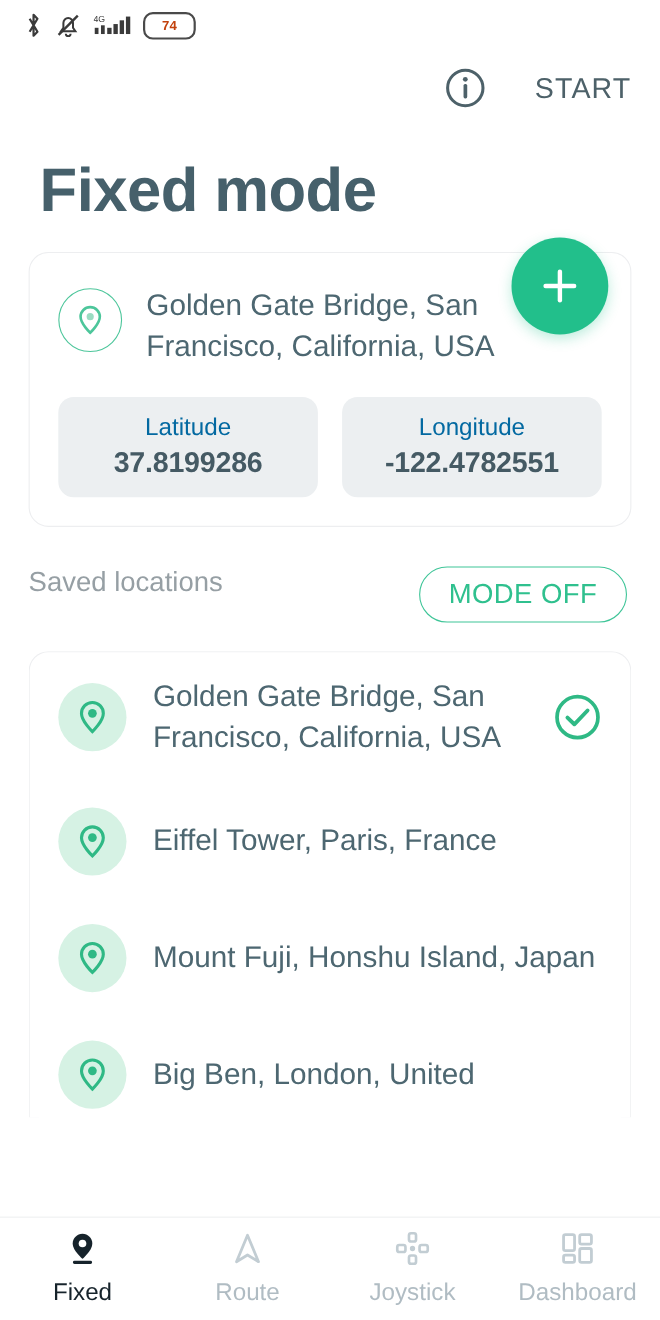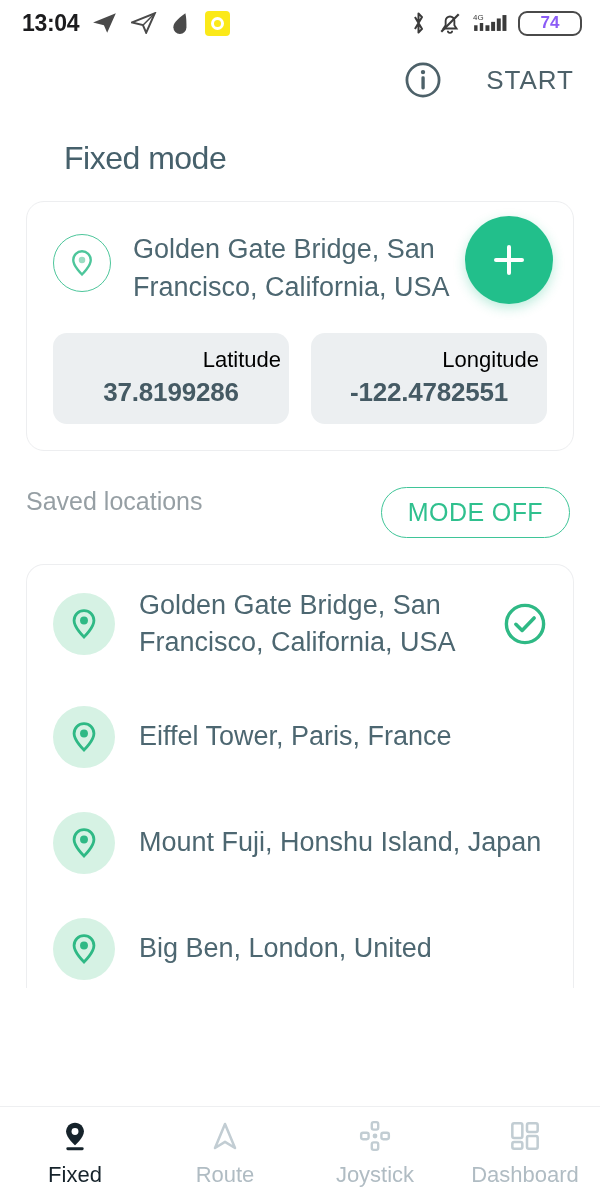--- a/index.html
+++ b/index.html
@@ -15,22 +15,22 @@
   .statusbar {
     height: 46px; display: flex; align-items: center;
     padding: 0 18px 0 22px; justify-content: space-between;
   }
   .sb-left { display: flex; align-items: center; gap: 13px; }
   .sb-time { font-size: 23px; font-weight: bold; color: #1c1c1e; letter-spacing: -0.3px; }
   .sb-right { display: flex; align-items: center; gap: 11px; }
   .sb-ico { display: flex; align-items: center; }
   .batt {
     border: 2.2px solid #4a4a4a; border-radius: 9px;
-    width: 64px; height: 25px; display: flex; align-items: center;
-    justify-content: center; font-size: 17px; font-weight: bold; color: #8b5cf6;
+    width: 48px; height: 25px; display: flex; align-items: center;
+    justify-content: center; font-size: 12px; font-weight: bold; color: #c2410c;
   }
   .yellowbox {
     width: 25px; height: 25px; background: #FBE919; border-radius: 4px;
     display: flex; align-items: center; justify-content: center;
   }
   .yellowbox .ring {
     width: 13px; height: 13px; border: 3.4px solid #ffffff; border-radius: 50%;
   }
 
   
@@ -38,22 +38,22 @@
     height: 68px; display: flex; align-items: center; justify-content: flex-end;
     gap: 44px; padding-right: 26px;
   }
   .info-btn { width: 38px; height: 38px; display:flex; align-items:center; justify-content:center; }
   .start-btn {
     font-size: 26px; letter-spacing: 1px; color: #4D6169; font-weight: 400;
   }
 
   
   .title {
-    font-size: 32px; color: #46606B; font-weight: 400;
-    padding: 26px 0 0 64px; letter-spacing: -0.5px;
+    font-size: 56px; color: #46606B; font-weight: 700;
+    padding: 26px 0 0 36px; letter-spacing: -0.5px;
   }
 
   
   .fab {
     position: absolute; right: 47px; top: 216px;
     width: 88px; height: 88px; border-radius: 50%;
     background: #22BF8B; z-index: 30;
     display: flex; align-items: center; justify-content: center;
     box-shadow: 0 4px 12px rgba(34,191,139,0.30);
   }
@@ -75,21 +75,21 @@
     margin-top: 4px;
   }
   .sel-addr {
     font-size: 27px; color: #4D6771; line-height: 1.42; font-weight: 400;
   }
   .coords { display: flex; gap: 22px; margin-top: 26px; }
   .coord-chip {
     flex: 1; background: #ECEFF1; border-radius: 14px;
     padding: 14px 8px 16px 8px; text-align: center;
   }
-  .coord-k { font-size: 22px; color: #000000; margin-bottom: 4px; text-align: right; }
+  .coord-k { font-size: 22px; color: #0369a1; margin-bottom: 4px; }
   .coord-v { font-size: 26px; color: #455A64; font-weight: bold; letter-spacing:-0.2px; }
 
   
   .saved-head {
     display:flex; align-items:flex-start; justify-content:space-between;
     margin: 36px 30px 0 26px;
   }
   .saved-title { font-size: 25px; color: #969FA4; }
   .mode-btn {
     border: 1.8px solid #3FC598; color: #2FC08E; border-radius: 30px;
@@ -121,42 +121,20 @@
   }
   .nav-label { font-size: 22px; color: #B0BCC3; }
   .nav-item.active .nav-label { color: #16232B; }
 </style>
 </head>
 <body>
 
 <div class="phone">
 
   <div class="statusbar">
-    <div class="sb-left">
-      <span class="sb-time">13:04</span>
-      <span class="sb-ico">
-        <svg width="26" height="22" viewBox="0 0 24 20">
-            <path d="M1 9.5 L22 1 L14 19 L11 12 Z" fill="#4a4a4a"></path>
-          </svg>
-      </span>
-      <span class="sb-ico">
-        <svg width="26" height="22" viewBox="0 0 24 20">
-            <path d="M1 9.5 L22 1 L14 19 L11 12 Z" fill="none" stroke="#4a4a4a" stroke-width="1.8"></path>
-            <path d="M11 12 L22 1" stroke="#4a4a4a" stroke-width="1.4"></path>
-          </svg>
-      </span>
-      <span class="sb-ico">
-        <svg width="22" height="24" viewBox="0 0 20 22">
-            <path d="M14 2 C6 8 3 11 3 15 a6 6 0 0 0 12 0 c0-4 0-9-1-13z" fill="#4a4a4a"></path>
-          </svg>
-      </span>
-      <span class="yellowbox">
-          <span class="ring"></span>
-        </span>
-    </div>
     <div class="sb-right">
       <span class="sb-ico">
         <svg width="17" height="26" viewBox="0 0 14 22">
             <path d="M4 6 L10 16 L7 19 V3 L10 6 L4 16" fill="none" stroke="#3a3a3a" stroke-width="1.7" stroke-linejoin="round"></path>
           </svg>
       </span>
       <span class="sb-ico">
         <svg width="24" height="26" viewBox="0 0 22 22">
           <path d="M5 16 h12 l-2-3 v-4 a4 4 0 0 0-8 0 v4z" fill="none" stroke="#3a3a3a" stroke-width="1.7"></path>
           <path d="M9 18 a2 2 0 0 0 4 0" fill="none" stroke="#3a3a3a" stroke-width="1.6"></path>

